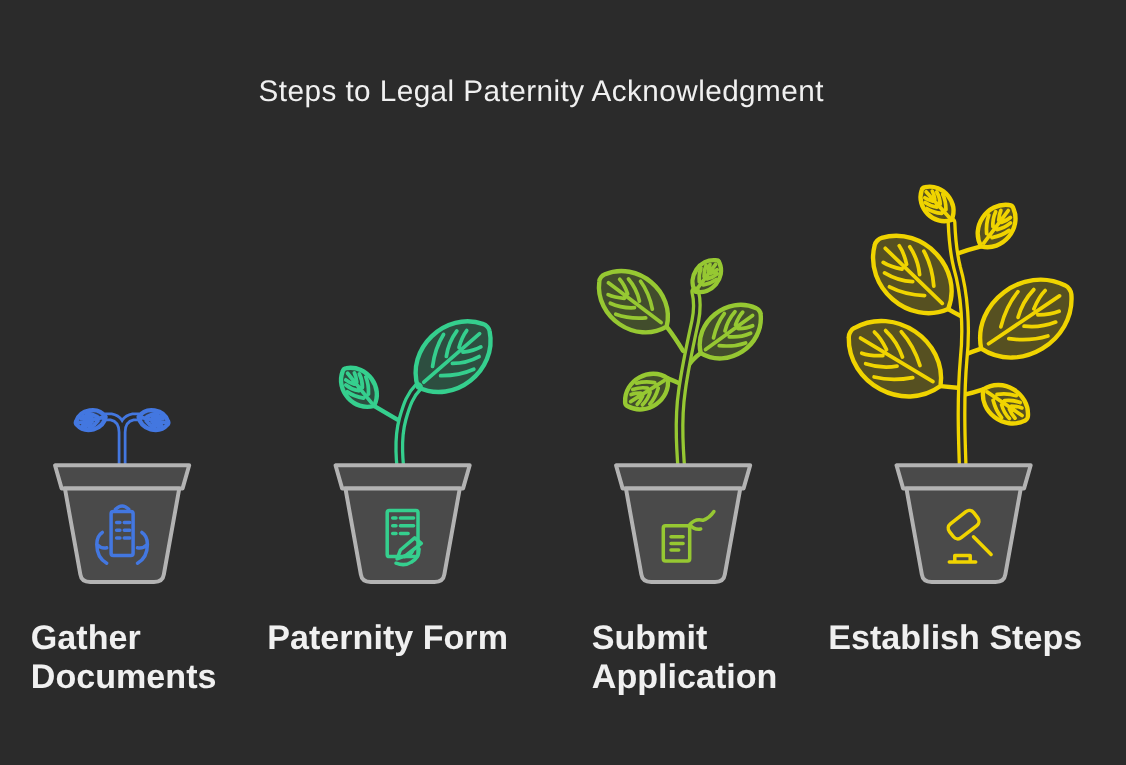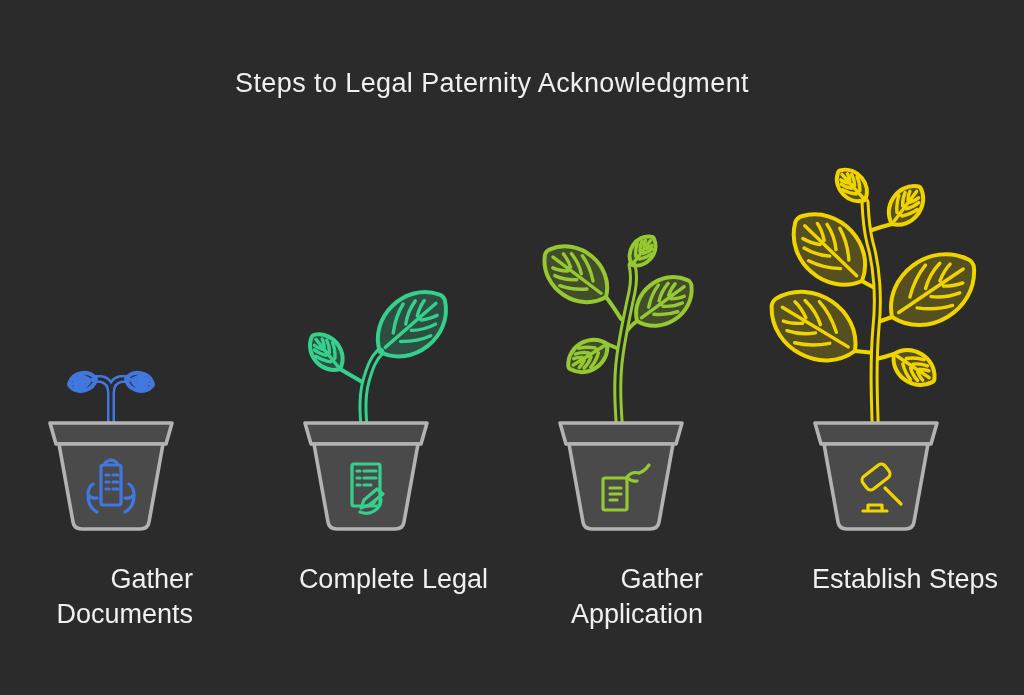--- a/index.html
+++ b/index.html
@@ -38,23 +38,23 @@
     align-items: center;
   }
   .plant-svg { display: block; color: var(--accent); }
   .label-wrap {
     height: 133px;
     margin-top: 30px;
     display: flex;
     justify-content: center;
   }
   .step-label {
-    text-align: right;
-    font-size: 27px;
-    font-weight: 400;
+    text-align: left;
+    font-size: 31px;
+    font-weight: 700;
     line-height: 35px;
     color: var(--text, #f2f2f2);
   }
   .label-narrow { width: 165px; }
   .label-wide   { width: 245px; }
 
   .pot-shape { fill: var(--pot-fill, #4a4a4a); stroke: var(--pot-stroke, #b3b3b3);
                stroke-width: 3.6; stroke-linejoin: round; }
   .stem      { fill: none; stroke: currentColor; stroke-width: 9;
                stroke-linecap: round; stroke-linejoin: round; }
@@ -120,21 +120,21 @@
         <use href="#pot"></use>
         <g class="poticon">
           <path d="M98,44 h24 a2,2 0 0 1 2,2 v38 a2,2 0 0 1 -2,2 h-24 a2,2 0 0 1 -2,-2 v-38 a2,2 0 0 1 2,-2 z"></path>
           <path d="M101,51 h3 M108,51 h12 M101,58 h3 M108,58 h12 M101,65 h3 M108,65 h7"></path>
           <path d="M121,69 l6,5 -14,11 -8,3 3,-8 z"></path>
           <path d="M104,92 q8,3 14,-1 q7,-4 7,-12 M112,86 q5,-1 7,-5"></path>
         </g>
       </g>
     </svg>
     <div class="label-wrap">
-      <div class="step-label label-wide">Complete Legal</div>
+      <div class="step-label label-wide">Paternity Form</div>
     </div>
   </div>
 
   <div class="step" style="--accent: #96c832;">
     <svg class="plant-svg" width="220" height="315" viewBox="0 0 220 315">
       <path class="branch" d="M110,102 Q102,89 95,80"></path>
       <path class="branch" d="M113,118 Q118,110 126,104"></path>
       <path class="branch" d="M108,132 Q101,129 96,127"></path>
       <path class="stem" d="M110,228 C107,195 105,165 109,138 C112,116 116,98 121,75 Q124,60 121,48"></path>
       <path class="stem-core" d="M110,228 C107,195 105,165 109,138 C112,116 116,98 121,75 Q124,60 121,48"></path>
@@ -145,21 +145,21 @@
       <g transform="translate(0,203)">
         <use href="#pot"></use>
         <g class="poticon">
           <path d="M94,58 h20 a2,2 0 0 1 2,2 v28 a2,2 0 0 1 -2,2 h-20 a2,2 0 0 1 -2,-2 v-28 a2,2 0 0 1 2,-2 z"></path>
           <path d="M99,68 h11 M99,74 h11 M99,80 h7"></path>
           <path d="M138,45 q-4,6 -10,8 M128,53 q-7,-2 -12,4 M116,57 q4,5 10,4"></path>
         </g>
       </g>
     </svg>
     <div class="label-wrap">
-      <div class="step-label label-narrow">Gather Application</div>
+      <div class="step-label label-narrow">Submit Application</div>
     </div>
   </div>
 
   <div class="step" style="--accent: #f0d400;">
     <svg class="plant-svg" width="220" height="385" viewBox="0 0 220 385">
       <path class="branch" d="M103,84 Q114,80 126,77"></path>
       <path class="branch" d="M107,140 Q101,137 96,134"></path>
       <path class="branch" d="M110,176 Q117,173 126,170"></path>
       <path class="branch" d="M109,206 Q99,205 89,204"></path>
       <path class="branch" d="M110,212 Q119,210 128,207"></path>

